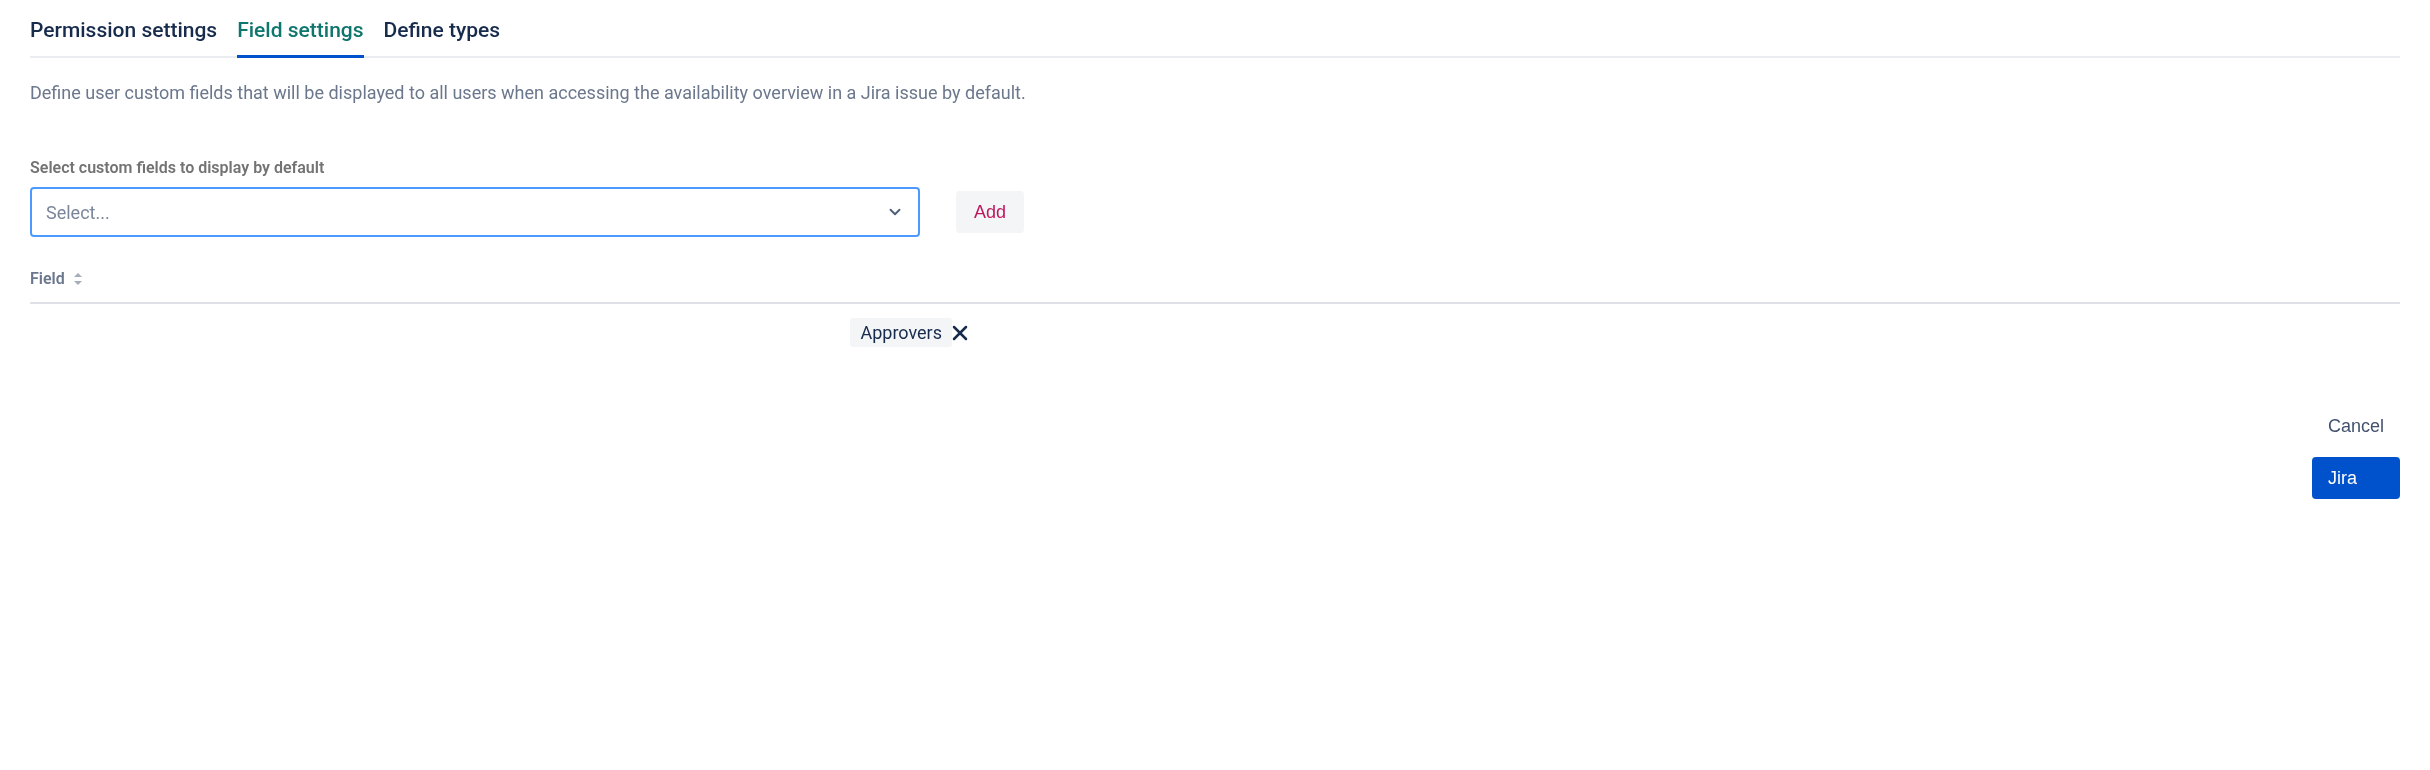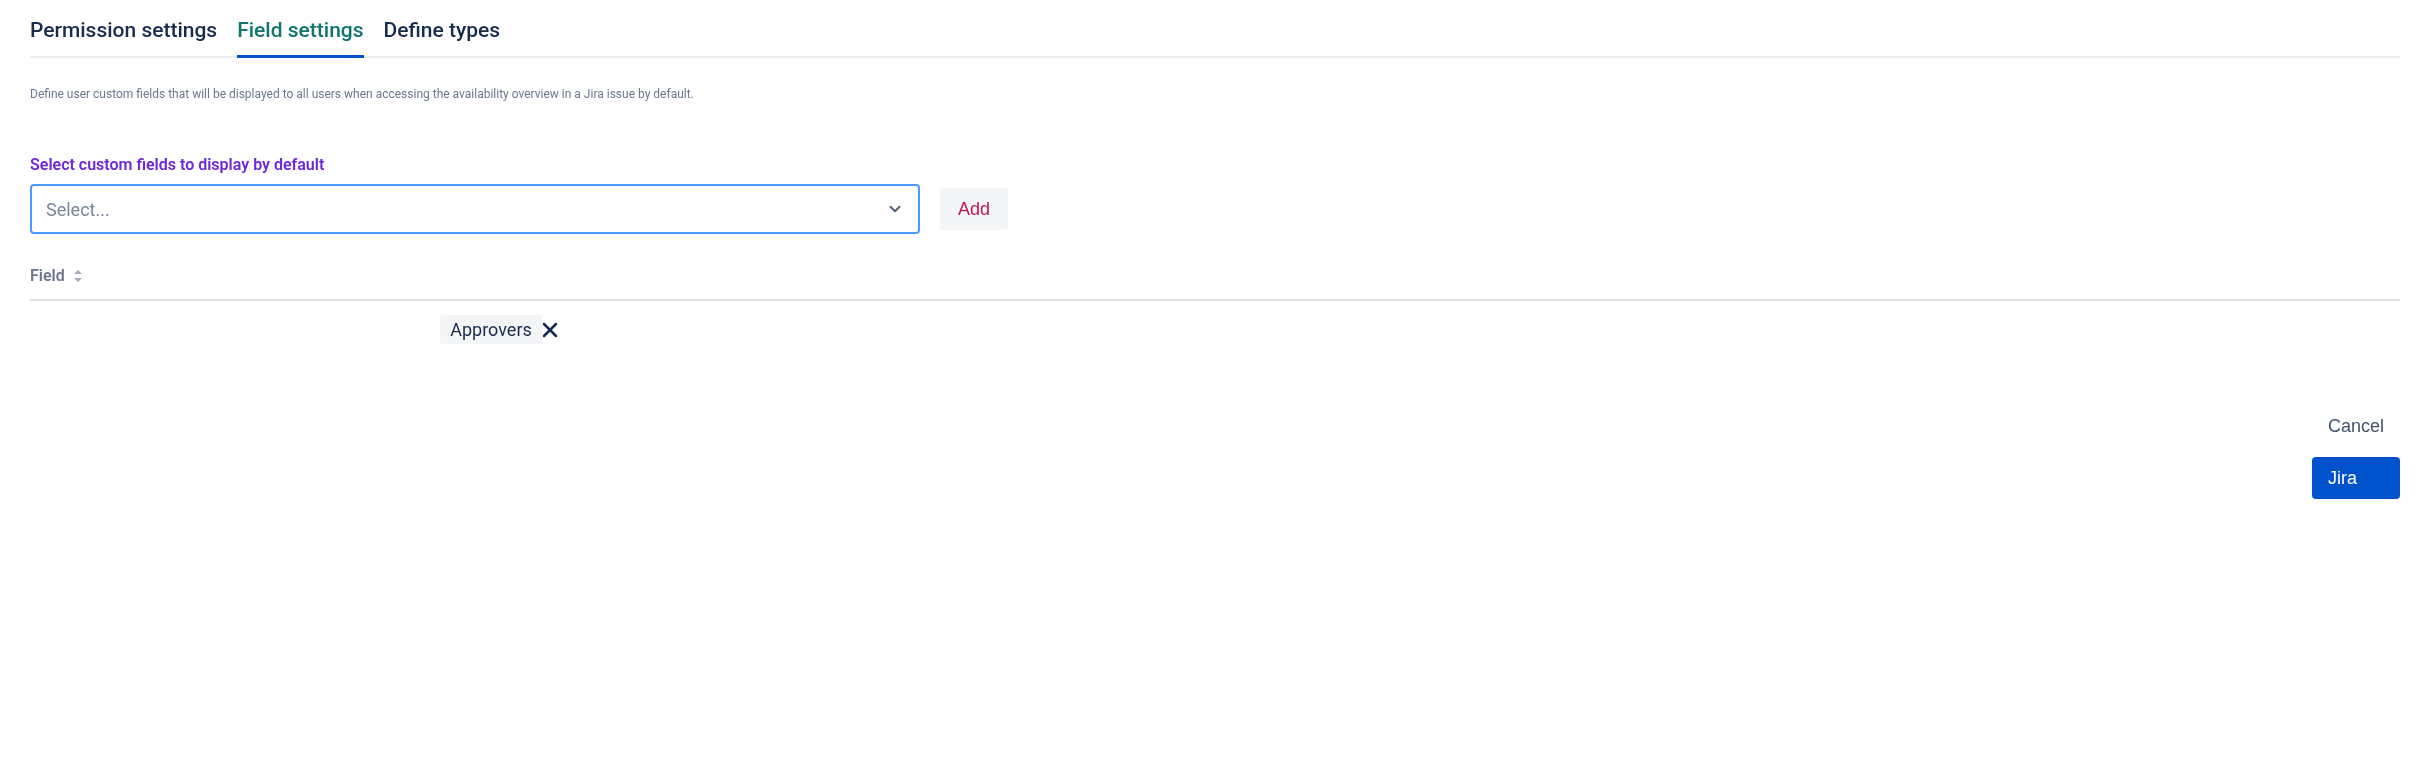--- a/index.html
+++ b/index.html
@@ -30,38 +30,38 @@
       cursor: pointer;
       border-bottom: 3px solid transparent;
       margin-bottom: -2px;
       line-height: 1.2;
     }
     .tab.active {
       color: #0f766e;
       border-bottom: 3px solid #0052CC;
     }
     .description {
-      margin-top: 27px;
-      font-size: 12px;
+      margin-top: 21px;
+      font-size: 18px;
       color: #6B778C;
       line-height: 1.5;
     }
     .field-group {
       margin-top: 52px;
     }
     .field-label {
       font-size: 16px;
       font-weight: 600;
-      color: #6d28d9;
+      color: #737373;
       margin-bottom: 10px;
     }
     .select-row {
       display: flex;
       align-items: center;
-      gap: 20px;
+      gap: 36px;
     }
     .select-box {
       width: 890px;
       height: 50px;
       border: 2px solid #4C9AFF;
       border-radius: 4px;
       display: flex;
       align-items: center;
       justify-content: space-between;
       padding: 0 14px;
@@ -103,21 +103,21 @@
       color: #6B778C;
     }
     .sort-icon {
       color: #6B778C;
       display: flex;
       align-items: center;
     }
     .table-row {
       display: flex;
       align-items: center;
-      justify-content: center;
+      justify-content: flex-end;
       padding: 14px 0;
       width: 940px;
     }
     .chip {
       background: #F4F5F7;
       padding: 4px 10px;
       border-radius: 3px;
       font-size: 18px;
       color: #172B4D;
       font-weight: 400;

